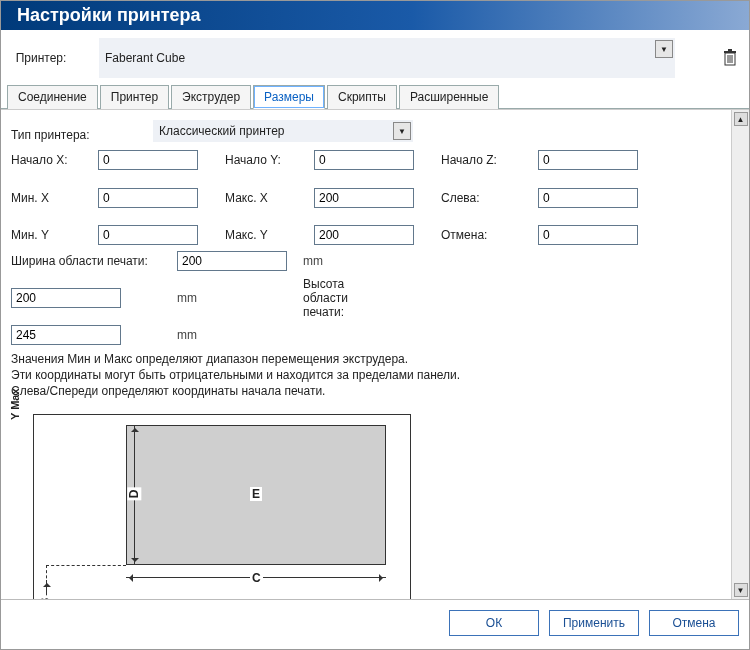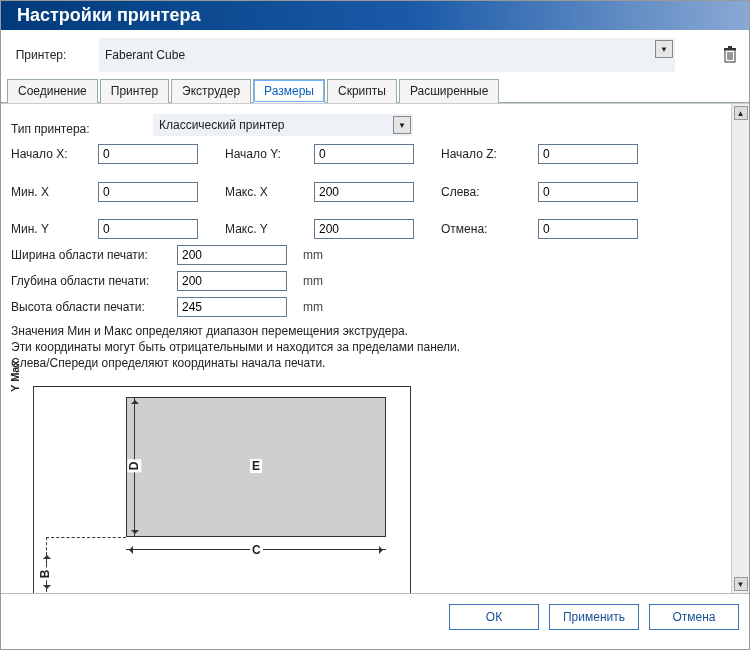--- a/index.html
+++ b/index.html
@@ -26,21 +26,21 @@
     align-items: center;
     padding: 8px 10px 6px 10px;
     gap: 28px;
   }
   .printer-row label { width: 60px; text-align: center; }
   .printer-select {
     flex: 1;
     display: flex;
     align-items: center;
     background: #eef1f6;
-    height: 34px;
+    height: 40px;
     padding: 0 6px;
     position: relative;
   }
   .printer-select .dd {
     position: absolute;
     right: 2px; top: 2px;
     width: 18px; height: 18px;
     border: 1px solid #888;
     background: #e6e6e6;
     display: flex; align-items: center; justify-content: center;
@@ -250,21 +250,20 @@
     <input class="txt" value="200" style="">
     <span>Отмена:</span>
     <input class="txt" value="0" style="">
   </div>
 
   <div class="grid2">
     <span>Ширина области печати:</span>
     <input class="txt" value="200" style="">
     <span class="unit">mm</span>
 
-    <span>Глубина области печати:</span>
     <input class="txt" value="200" style="">
     <span class="unit">mm</span>
 
     <span>Высота области печати:</span>
     <input class="txt" value="245" style="">
     <span class="unit">mm</span>
   </div>
 
   <div class="hint">
     <div>Значения Мин и Макс определяют диапазон перемещения экструдера.</div>

